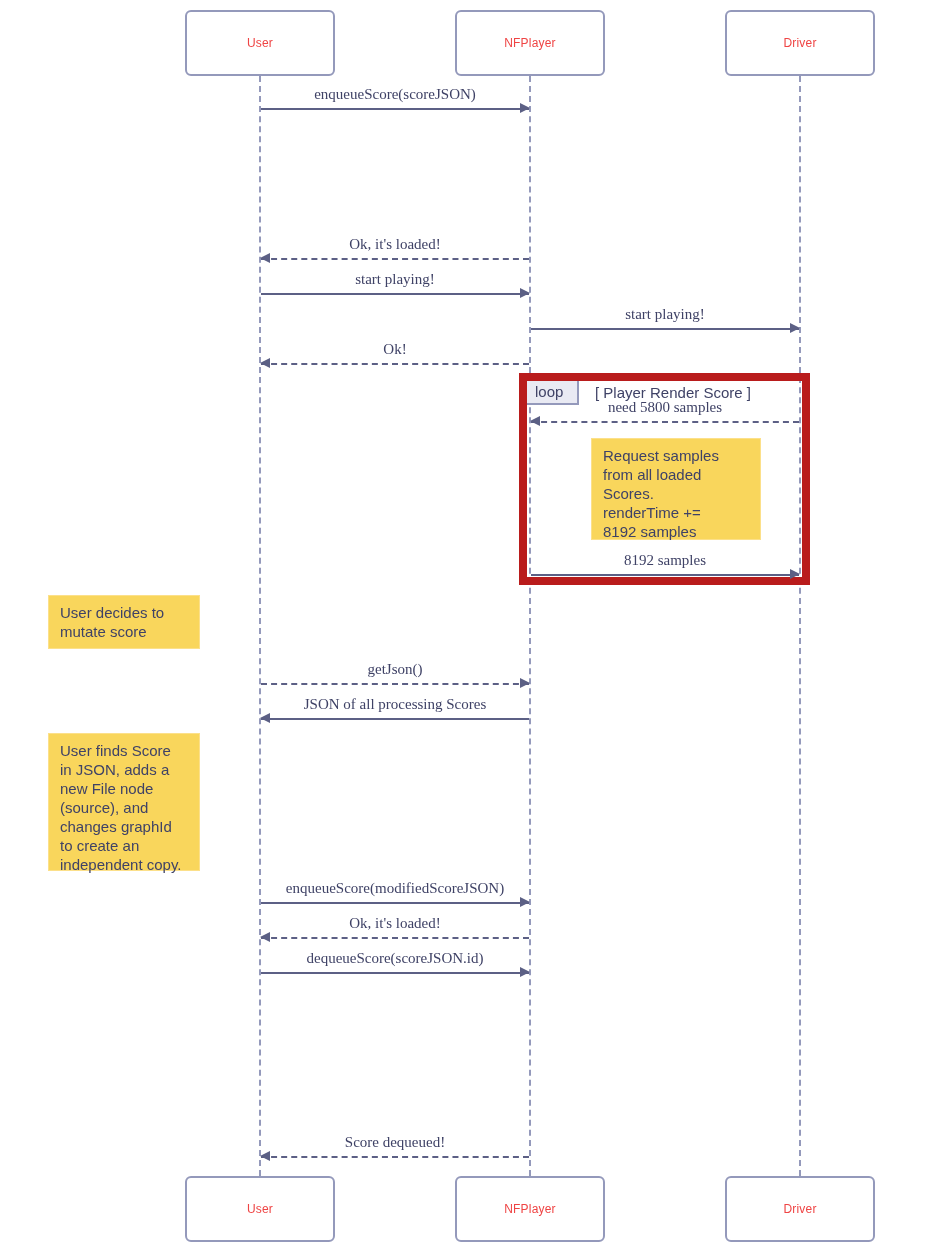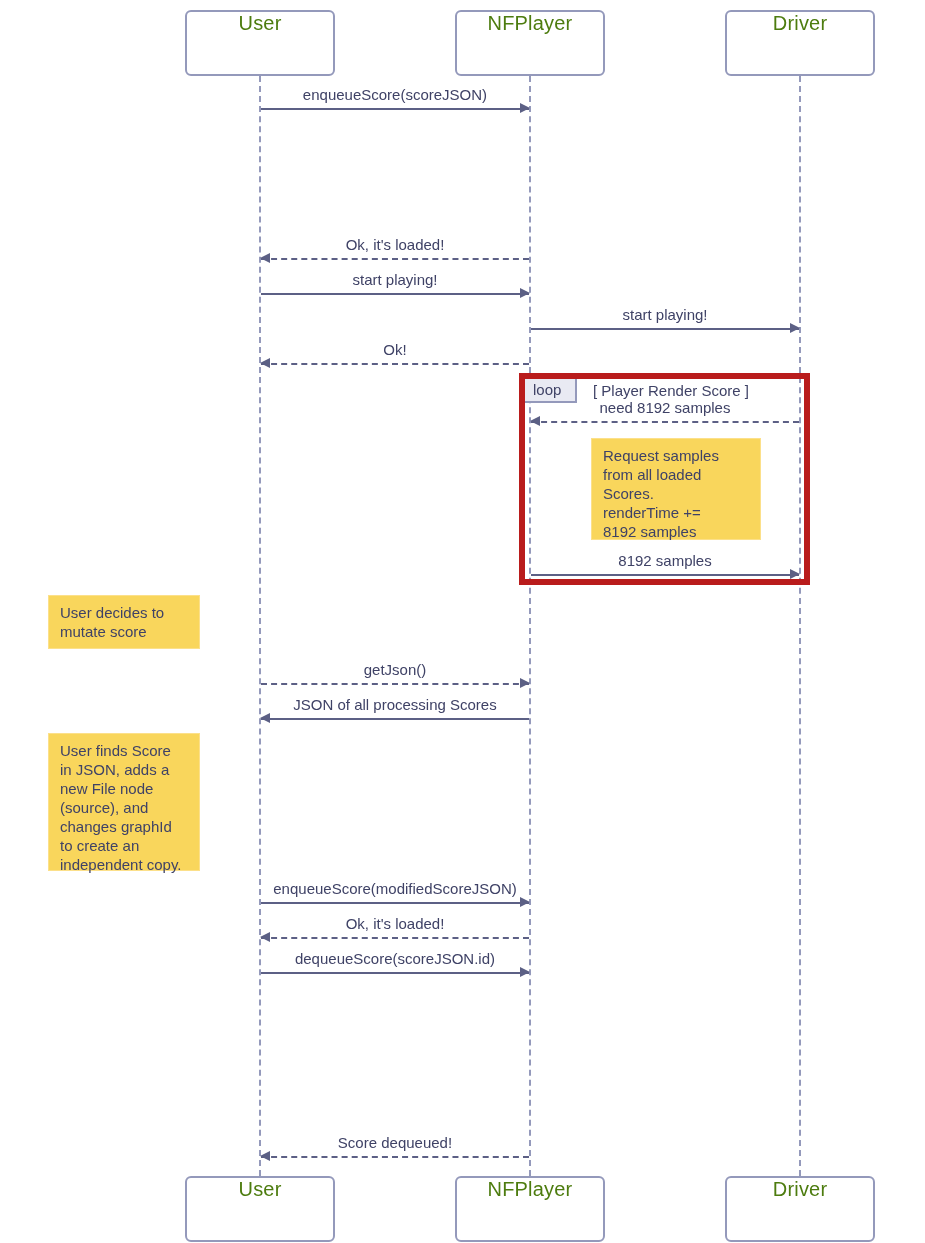--- a/index.html
+++ b/index.html
@@ -19,23 +19,24 @@
     overflow: hidden;
   }
 
   
   .participant {
     position: absolute;
     box-sizing: border-box;
     border: 2px solid #9499bb;
     border-radius: 6px;
     background: #ffffff;
-    color: #4d7c0f;
-    font-size: 20px;
+    color: #ef4444;
+    font-size: 12px;
     display: flex;
+    align-items: center;
     justify-content: center;
     letter-spacing: .2px;
   }
 
   
   .lifeline {
     position: absolute;
     width: 0;
     border-left: 2px dashed #9499bb;
   }
@@ -74,40 +75,41 @@
   }
   .msg .label {
     position: absolute;
     left: 0;
     right: 0;
     bottom: 5px;
     text-align: center;
     font-size: 15px;
     color: #3f4266;
     white-space: nowrap;
+    font-family: Liberation Serif, serif;
   }
 
   
   .note {
     position: absolute;
     box-sizing: border-box;
     background: #f9d65c;
     border: 1px solid #fce08a;
     color: #3f4266;
     font-size: 15px;
     line-height: 19px;
     padding: 7px 9px 7px 11px;
     white-space: pre-line;
   }
 
   
   .fragment {
     position: absolute;
     box-sizing: border-box;
-    border: 6px solid #b91c1c;
+    border: 8px solid #b91c1c;
     background: transparent;
   }
   .fragment-tag {
     position: absolute;
     top: 0;
     left: 0;
     box-sizing: border-box;
     background: #e9eaf3;
     border-right: 2px solid #9499bb;
     border-bottom: 2px solid #9499bb;
@@ -174,21 +176,21 @@
 
   <div class="msg left dashed" style="left:261px; top:363px; width:268px;">
     <div class="line"></div>
     <div class="head"></div>
     <div class="label">Ok!</div>
   </div>
 
   <div class="msg left dashed" style="left:531px; top:421px; width:268px;">
     <div class="line"></div>
     <div class="head"></div>
-    <div class="label">need 8192 samples</div>
+    <div class="label">need 5800 samples</div>
   </div>
 
   <div class="msg right" style="left:531px; top:574px; width:268px;">
     <div class="line"></div>
     <div class="head"></div>
     <div class="label">8192 samples</div>
   </div>
 
   <div class="msg right dashed" style="left:261px; top:683px; width:268px;">
     <div class="line"></div>

